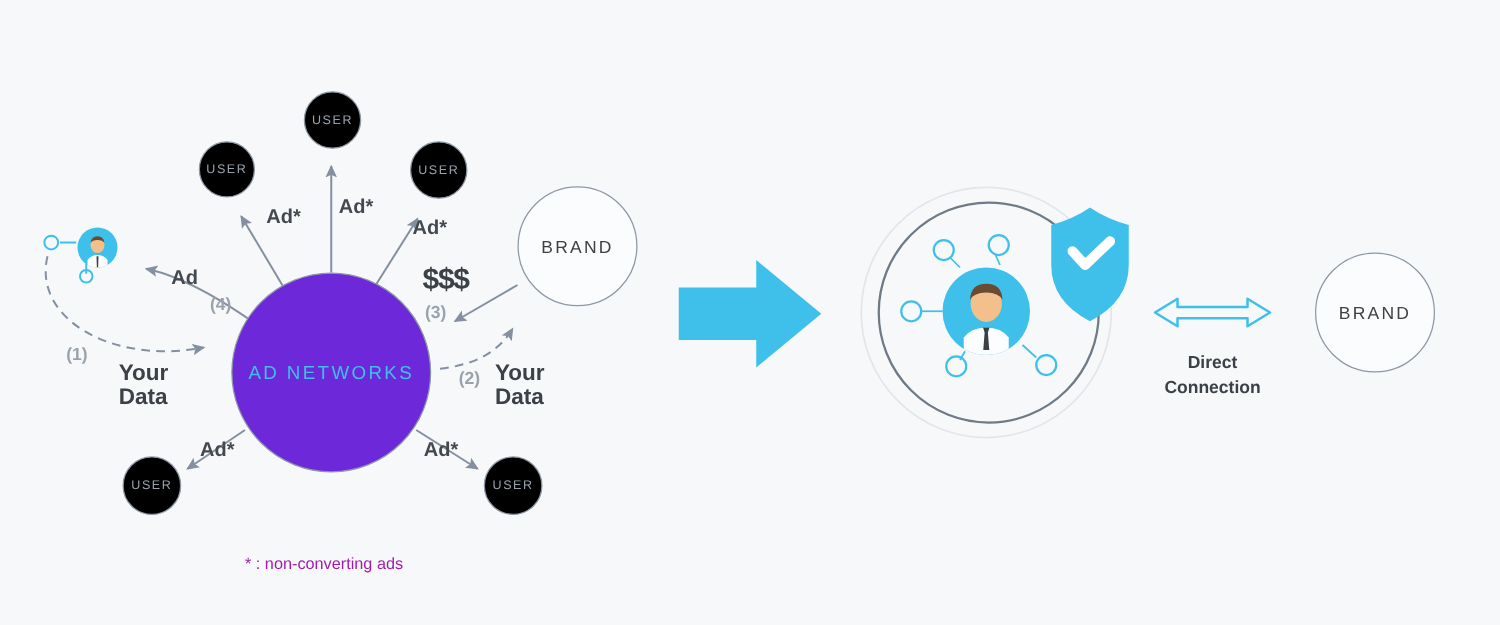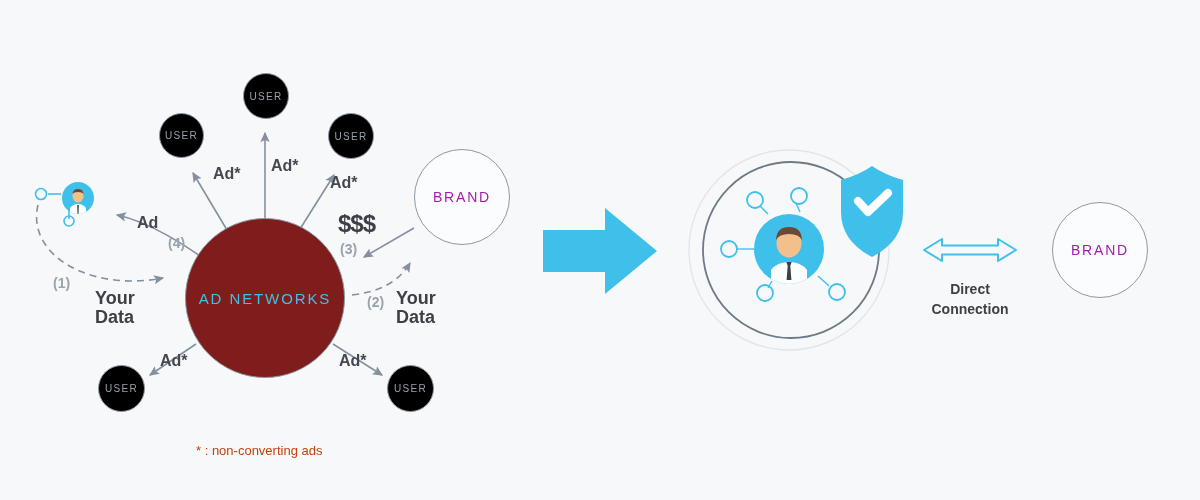--- a/index.html
+++ b/index.html
@@ -30,42 +30,42 @@
     position: absolute;
     white-space: nowrap;
     color: #4a4f55;
     font-weight: bold;
   }
   .lbl-ad      { font-size: 16px; color: #44494f; }
   .lbl-step    { font-size: 14px; color: #9aa3ad; font-weight: bold; }
   .lbl-yourdata{ font-size: 18px; color: #3c4147; line-height: 19px; white-space: normal; width: 70px; }
   .lbl-money   { font-size: 24px; color: #3c4147; letter-spacing: -1px; }
   .lbl-user    { font-size: 10px; color: #99a2ac; letter-spacing: 1.3px; }
-  .lbl-brand   { font-size: 14px; color: #a21caf; letter-spacing: 1.8px; }
+  .lbl-brand   { font-size: 14px; color: #404040; letter-spacing: 1.8px; }
   .lbl-network { font-size: 15px; color: #3fc0ea; letter-spacing: 1.9px; }
   .lbl-direct  { font-size: 14px; color: #3c4147; line-height: 20px; text-align: center; white-space: normal; width: 130px; }
-  .lbl-foot    { font-size: 13px; color: #c2410c; font-weight: normal; }
+  .lbl-foot    { font-size: 13px; color: #a21caf; font-weight: normal; }
   .circ {
     position: absolute;
     border-radius: 50%;
     box-sizing: border-box;
     display: flex;
     align-items: center;
     justify-content: center;
   }
   .user-circle {
     background: #000000;
     border: 1.5px solid #8c98a4;
   }
   .brand-circle {
     background: #fbfcfd;
     border: 1.5px solid #8c98a4;
   }
   .network-circle {
-    background: #7f1d1d;
+    background: #6d28d9;
     border: 1.6px solid #8c98a4;
   }
 </style>
 </head>
 <body>
 
 <div id="diagram-root">
 
   <svg class="layer" viewBox="0 0 1200 500">
     <defs>

